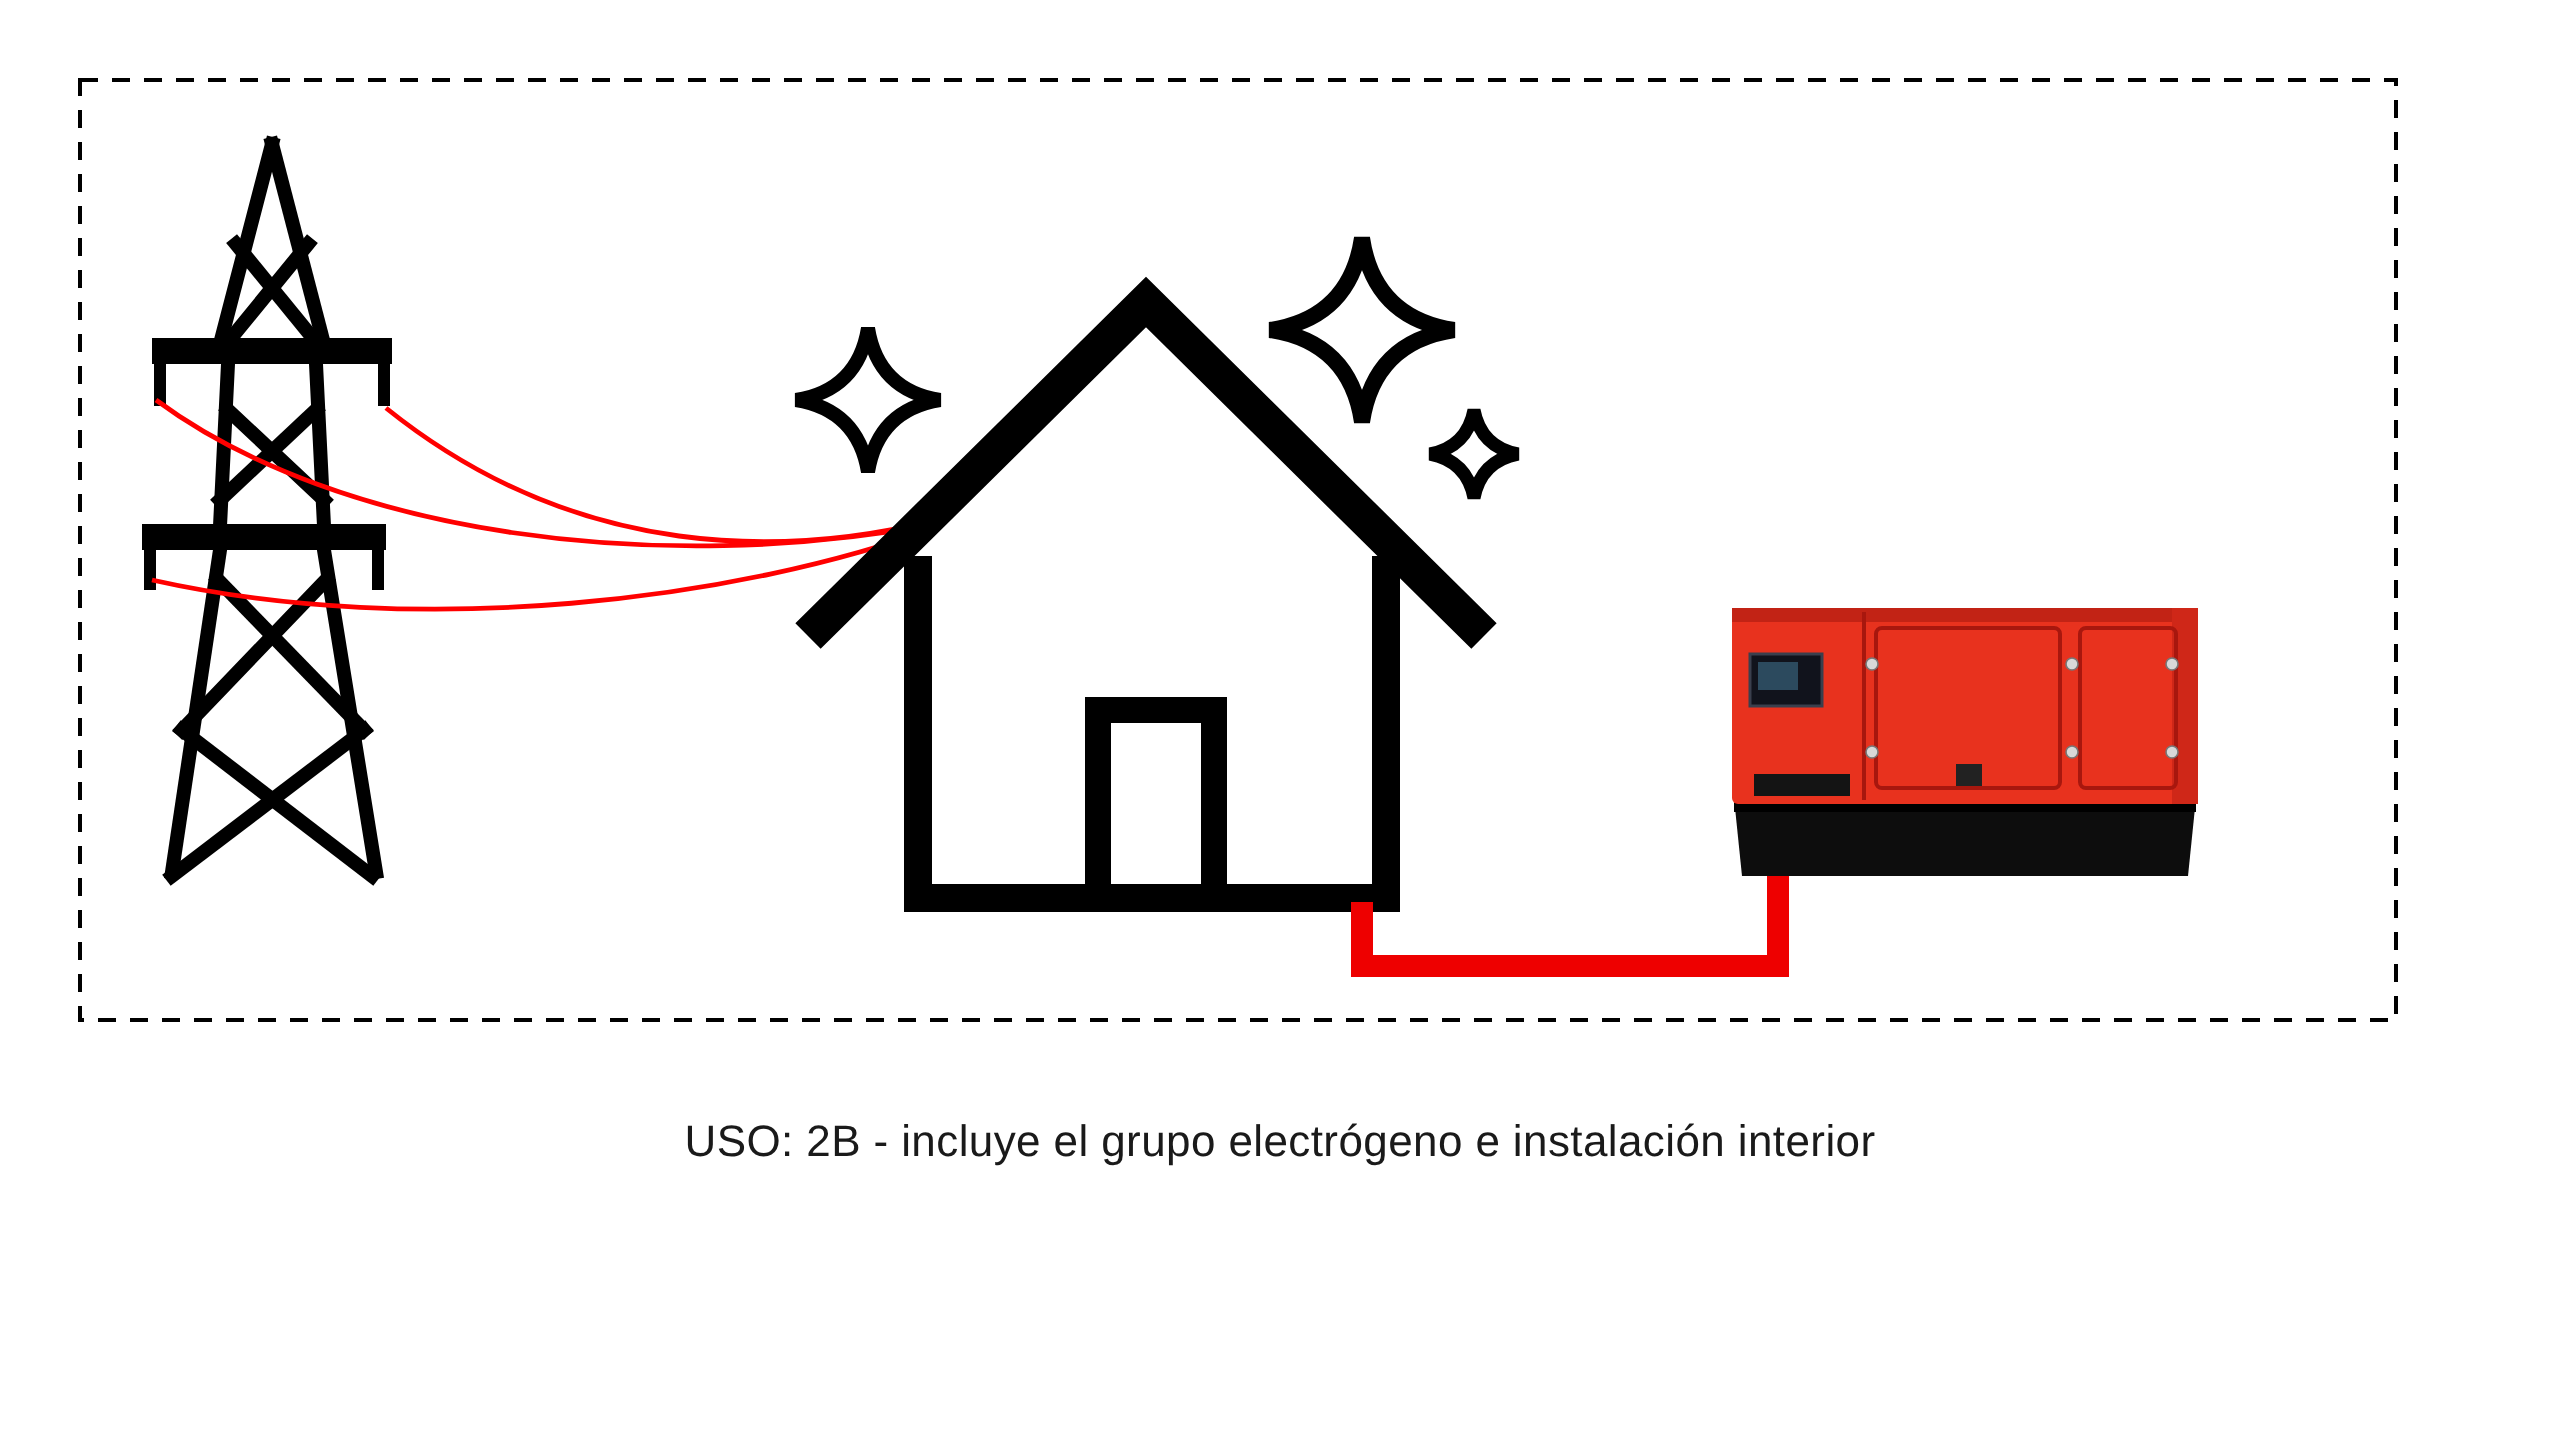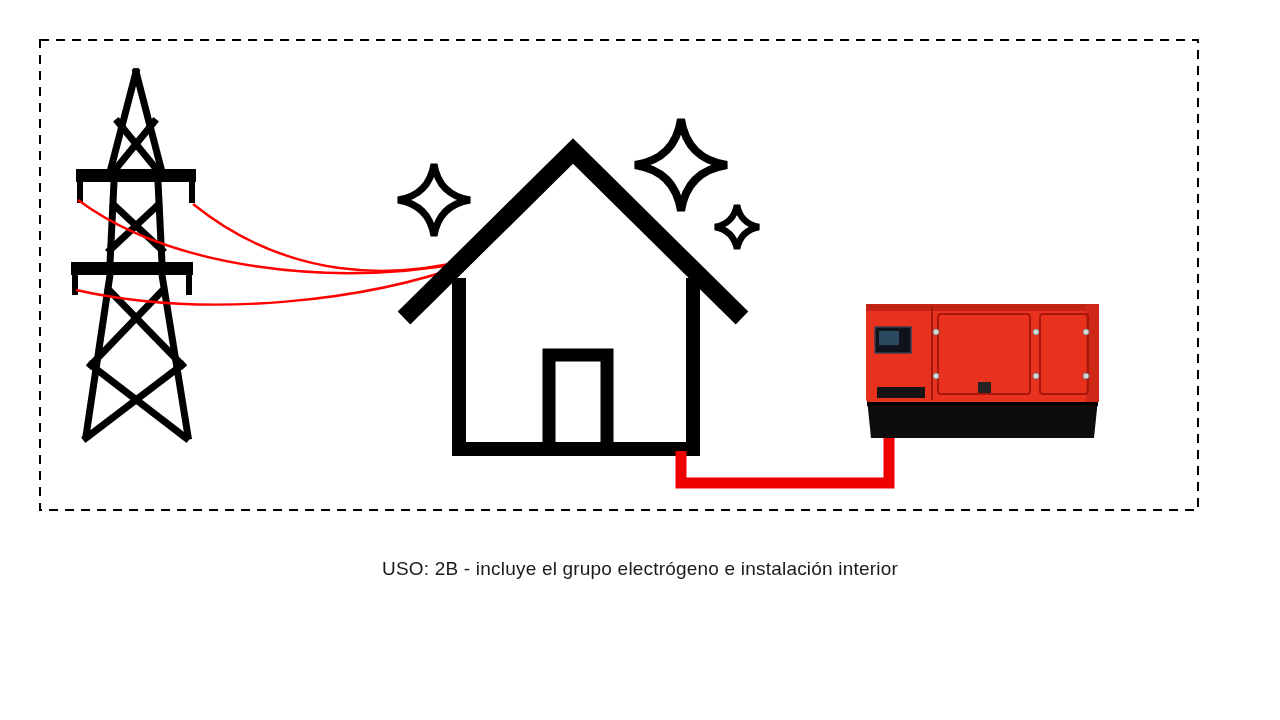--- a/index.html
+++ b/index.html
@@ -8,21 +8,21 @@
     width:1280px;height:720px;
     background:#ffffff;
     overflow:hidden;
     font-family:"Liberation Sans", sans-serif;
   }
   .diagram-svg{position:absolute;left:0;top:0;}
   .caption{
     position:absolute;
     left:0;right:0;top:558px;
     text-align:center;
-    font-size:19px;
+    font-size:22px;
     letter-spacing:0.2px;
     color:#1a1a1a;
   }
 </style>
 </head>
 <body>
 
 <div class="canvas">
 
   <svg class="diagram-svg" width="1280" height="720" viewBox="0 0 1280 720">

